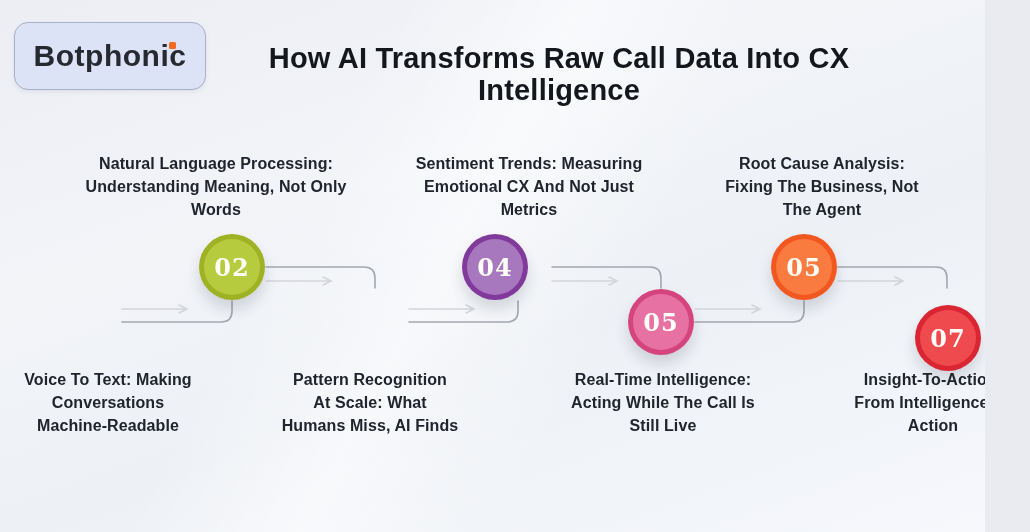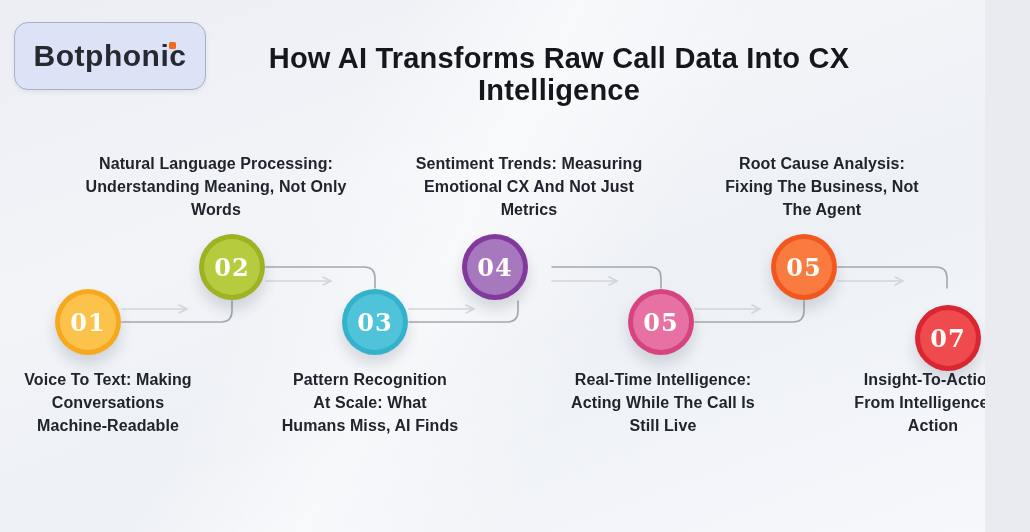--- a/index.html
+++ b/index.html
@@ -81,28 +81,22 @@
     <g fill="none" stroke="#d3d5da" stroke-width="1.6" stroke-linecap="round">
       <path d="M 122 309 L 186 309 M 179 305 L 187 309 L 179 313"></path>
       <path d="M 266 281 L 330 281 M 323 277 L 331 281 L 323 285"></path>
       <path d="M 409 309 L 473 309 M 466 305 L 474 309 L 466 313"></path>
       <path d="M 552 281 L 616 281 M 609 277 L 617 281 L 609 285"></path>
       <path d="M 695 309 L 759 309 M 752 305 L 760 309 L 752 313"></path>
       <path d="M 838 281 L 902 281 M 895 277 L 903 281 L 895 285"></path>
     </g>
   </svg>
 
-  <div class="circle s1" style="--outer: #F6A91F; --inner: #FCC34C;">
-    <span class="num">01</span>
-  </div>
   <div class="circle s2" style="--outer: #9FB224; --inner: #B7CB3E;">
     <span class="num">02</span>
-  </div>
-  <div class="circle s3" style="--outer: #35B2CB; --inner: #4EC3DA;">
-    <span class="num">03</span>
   </div>
   <div class="circle s4" style="--outer: #82399C; --inner: #A878BE;">
     <span class="num">04</span>
   </div>
   <div class="circle s5" style="--outer: #D6447F; --inner: #E671A2;">
     <span class="num">05</span>
   </div>
   <div class="circle s6" style="--outer: #F2571F; --inner: #F97B40;">
     <span class="num">05</span>
   </div>

